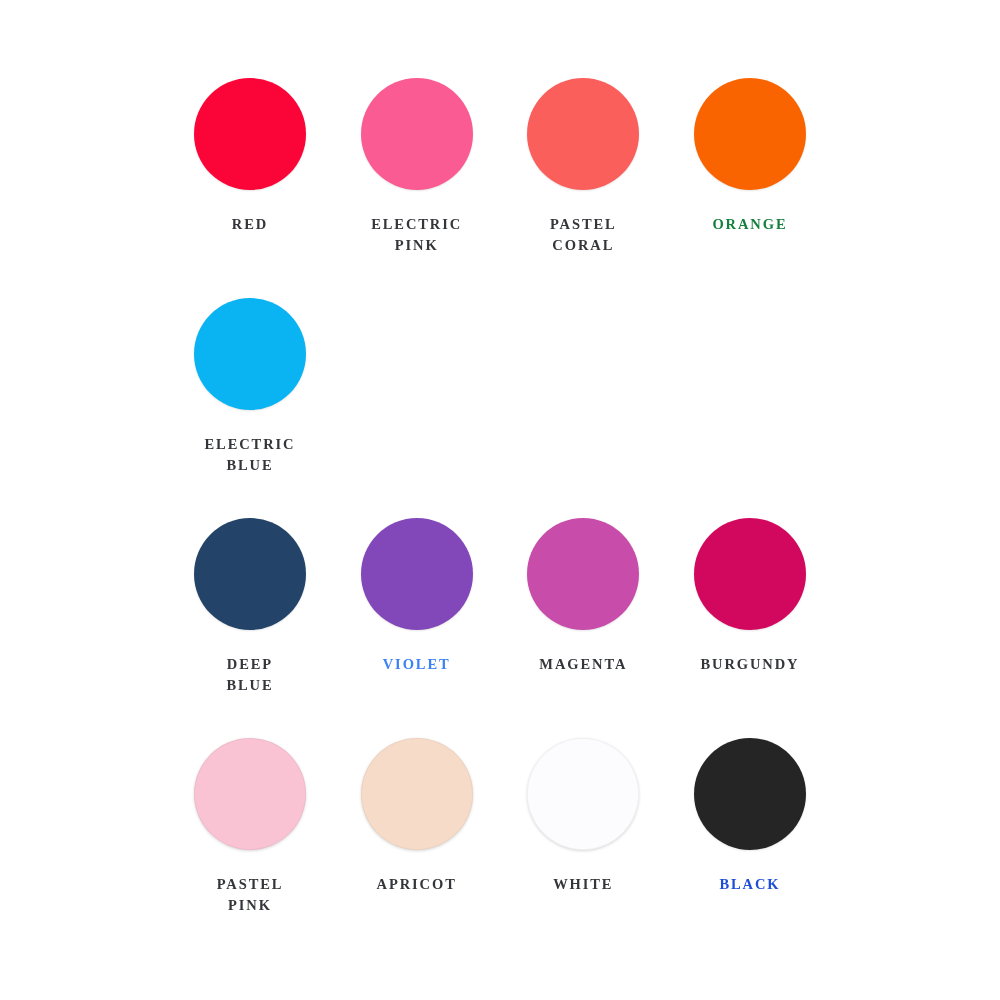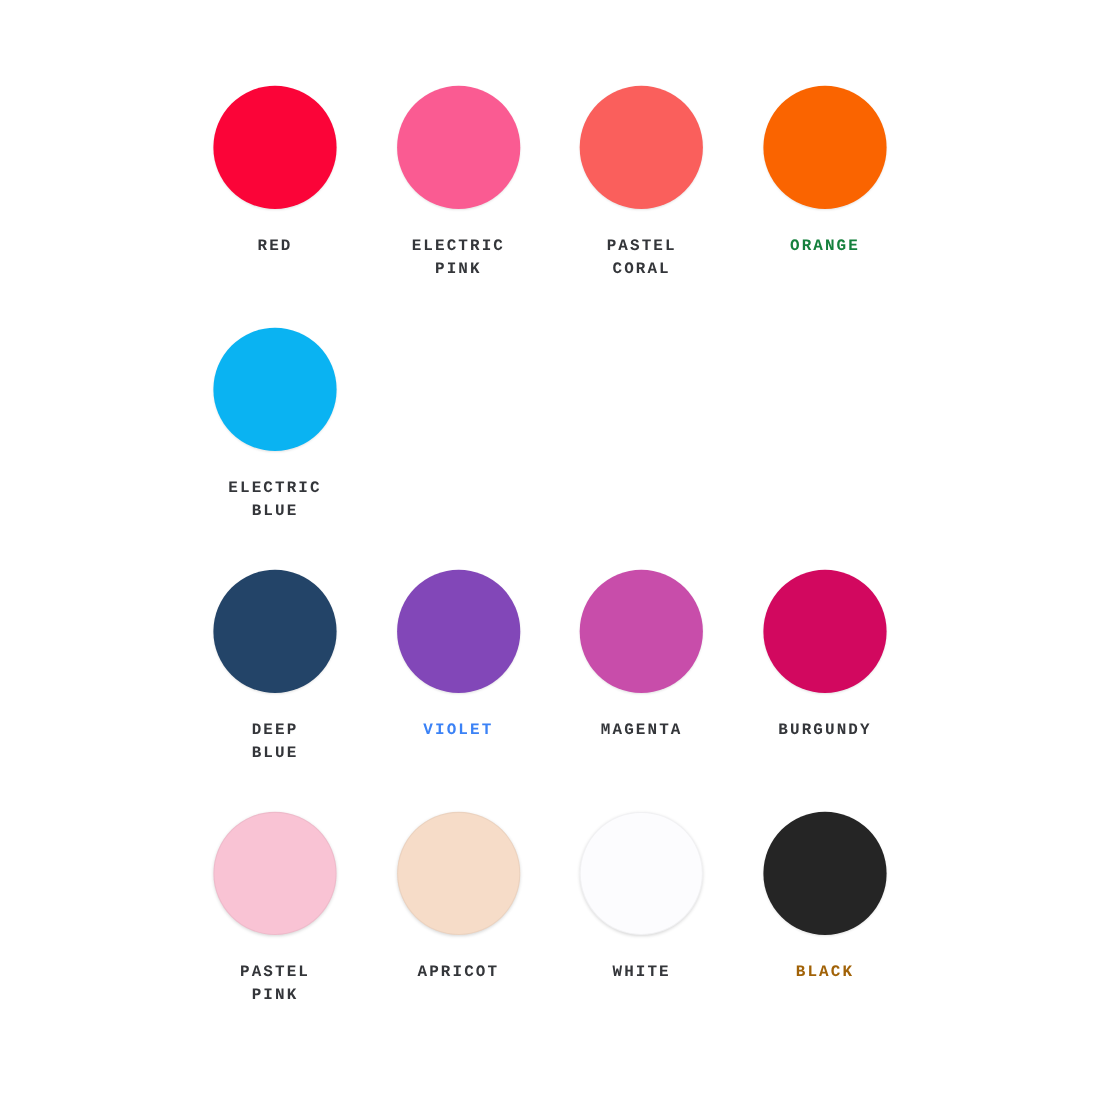--- a/index.html
+++ b/index.html
@@ -55,21 +55,21 @@
   .swatch-label {
     margin-top: 24px;
     font-size: 14.5px;
     font-weight: bold;
     letter-spacing: 1.9px;
     line-height: 1.45;
     color: #34363A;
     text-align: center;
     text-transform: uppercase;
     white-space: pre-line;
-    font-family: Liberation Mono, monospace;
+    font-family: Liberation Serif, serif;
   }
 </style>
 </head>
 <body style="background: rgb(255, 255, 255);">
 
 <div id="palette-board">
 
   <div class="swatch-row">
     <div class="swatch-cell">
       <div class="swatch-disc" style="background: rgb(251, 4, 56);"></div>
@@ -128,17 +128,17 @@
     <div class="swatch-cell">
       <div class="swatch-disc is-light" style="background: rgb(246, 220, 200);"></div>
       <div class="swatch-label" style="color: rgb(52, 54, 58);">APRICOT</div>
     </div>
     <div class="swatch-cell">
       <div class="swatch-disc is-light" style="background: rgb(252, 252, 254);"></div>
       <div class="swatch-label" style="color: rgb(52, 54, 58);">WHITE</div>
     </div>
     <div class="swatch-cell">
       <div class="swatch-disc" style="background: rgb(37, 37, 37);"></div>
-      <div class="swatch-label" style="color: #a16207; text-align: right;">BLACK</div>
+      <div class="swatch-label" style="color: #1d4ed8; text-align: right;">BLACK</div>
     </div>
   </div>
 
 </div>
 
 </body></html>

